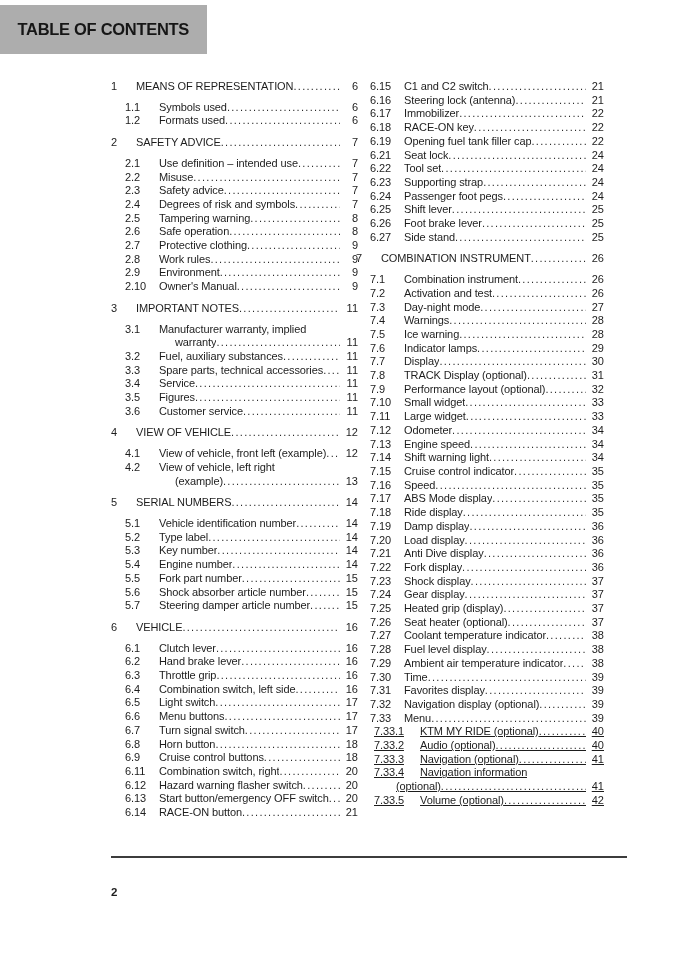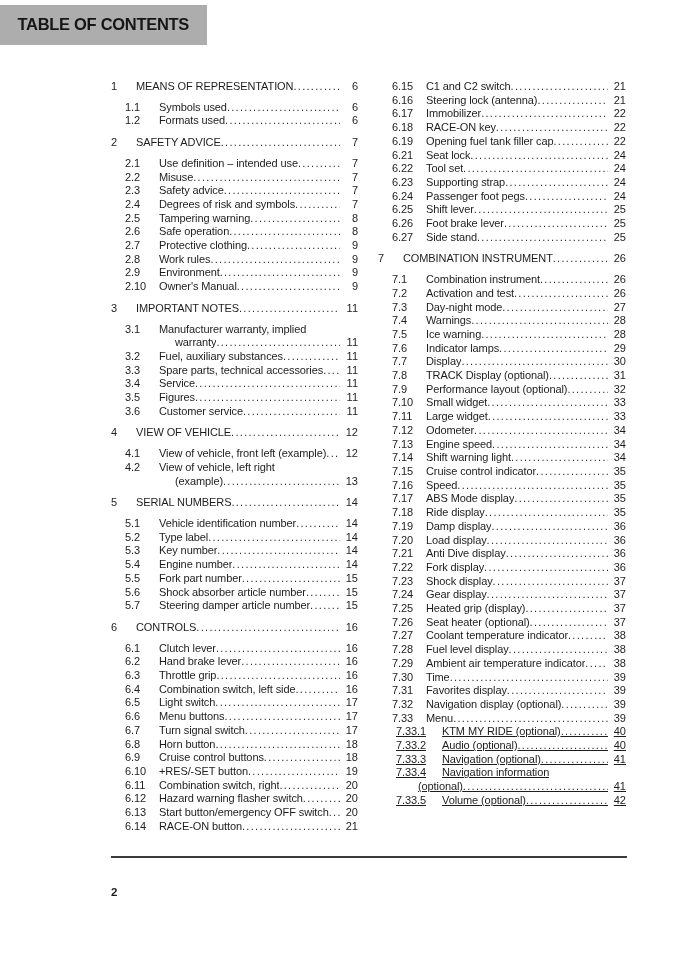--- a/index.html
+++ b/index.html
@@ -16,21 +16,21 @@
     color: #1d1d1d;
     -webkit-font-smoothing: antialiased;
   }
 
   
   .header-banner {
     position: absolute;
     left: 0;
     top: 5px;
     width: 207px;
-    height: 40px;
+    height: 49px;
     background: #adadad;
     display: flex;
     align-items: center;
   }
   .header-banner .header-text {
     font-size: 17px;
     font-weight: 700;
     letter-spacing: -0.3px;
     padding-left: 18px;
     color: #161616;
@@ -40,21 +40,21 @@
   }
 
   
   .toc-col {
     position: absolute;
     top: 80px;
     font-size: 11px;
     line-height: 13.7px;
   }
   .toc-col.left  { left: 111px; width: 247px; }
-  .toc-col.right { left: 378px; width: 248px; }
+  .toc-col.right { left: 356px; width: 248px; }
 
   .row {
     display: flex;
     align-items: baseline;
     white-space: nowrap;
   }
   .row .num {
     flex: 0 0 auto;
     letter-spacing: -0.1px;
   }
@@ -313,21 +313,21 @@
       <span class="pg">15</span>
     </div>
     <div class="row section">
       <span class="num">5.7</span>
       <span class="title">Steering damper article number</span>
       <span class="leader"></span>
       <span class="pg">15</span>
     </div>
     <div class="row chapter">
       <span class="num">6</span>
-      <span class="title">CONTROLS</span>
+      <span class="title">VEHICLE</span>
       <span class="leader"></span>
       <span class="pg">16</span>
     </div>
     <div class="row section">
       <span class="num">6.1</span>
       <span class="title">Clutch lever</span>
       <span class="leader"></span>
       <span class="pg">16</span>
     </div>
     <div class="row section">
@@ -370,26 +370,20 @@
       <span class="num">6.8</span>
       <span class="title">Horn button</span>
       <span class="leader"></span>
       <span class="pg">18</span>
     </div>
     <div class="row section">
       <span class="num">6.9</span>
       <span class="title">Cruise control buttons</span>
       <span class="leader"></span>
       <span class="pg">18</span>
-    </div>
-    <div class="row section">
-      <span class="num">6.10</span>
-      <span class="title">+RES/-SET button</span>
-      <span class="leader"></span>
-      <span class="pg">19</span>
     </div>
     <div class="row section">
       <span class="num">6.11</span>
       <span class="title">Combination switch, right</span>
       <span class="leader"></span>
       <span class="pg">20</span>
     </div>
     <div class="row section">
       <span class="num">6.12</span>
       <span class="title">Hazard warning flasher switch</span>

